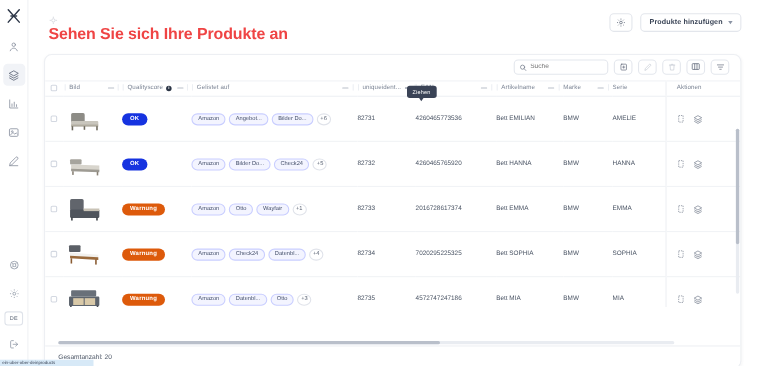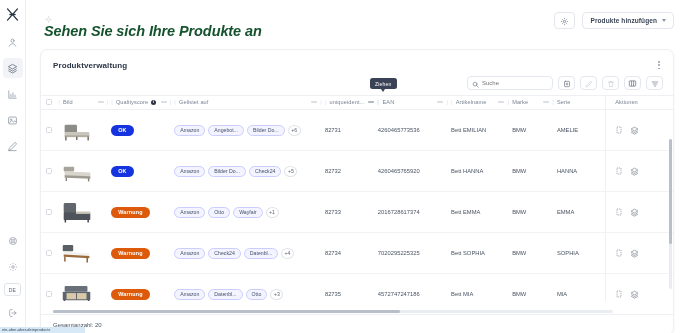--- a/index.html
+++ b/index.html
@@ -42,23 +42,22 @@
     flex: 1 1 auto; height: 333px;
     background: #ffffff;
     padding: 10px 14px 0 14px;
     position: relative;
     overflow: hidden;
   }
   .page-head { display: flex; align-items: flex-start; justify-content: space-between; }
   .ph-left { padding-left: 4px; }
   .crumb-ic { width: 9px; height: 9px; opacity: .45; margin-bottom: 3px; }
   .page-title {
-    font-size: 14.5px; font-weight: bold; color: #14532d; letter-spacing: -0.1px;
+    font-size: 14.5px; font-weight: bold; color: #ef4444; letter-spacing: -0.1px;
     line-height: 18px;
-    font-style: italic;
   }
   .ph-right { display: flex; align-items: center; gap: 7px; padding-top: 2px; }
   .icon-btn-sq {
     width: 21px; height: 17px; border: 1px solid #e3e6ec; border-radius: 4px;
     background: #fff; display: flex; align-items: center; justify-content: center; cursor: pointer;
   }
   .add-btn {
     height: 17px; border: 1px solid #e3e6ec; border-radius: 4px; background: #fff;
     display: flex; align-items: center; gap: 5px; padding: 0 7px; cursor: pointer;
     font-size: 6.5px; color: #3b4557; font-weight: bold; letter-spacing: .1px;
@@ -280,28 +279,20 @@
         </div>
         <div class="add-btn">
           <span>Produkte hinzufügen</span>
           <span class="chev"></span>
         </div>
       </div>
     </div>
 
     <section class="card">
 
-      <div class="card-head">
-        <div class="card-title">Produktverwaltung</div>
-        <div class="kebab">
-          <i></i>
-            <i></i>
-            <i></i>
-        </div>
-      </div>
 
       <div class="toolbar">
         <div class="search-wrap">
           <span>
             <svg width="7" height="7" viewBox="0 0 24 24" fill="none" stroke="#6d7686" stroke-width="2.2" stroke-linecap="round">
               <circle cx="10.5" cy="10.5" r="6.5"></circle>
                 <path d="M15.5 15.5 L21 21"></path>
             </svg>
           </span>
           <input type="text" placeholder="Suche" style="">

